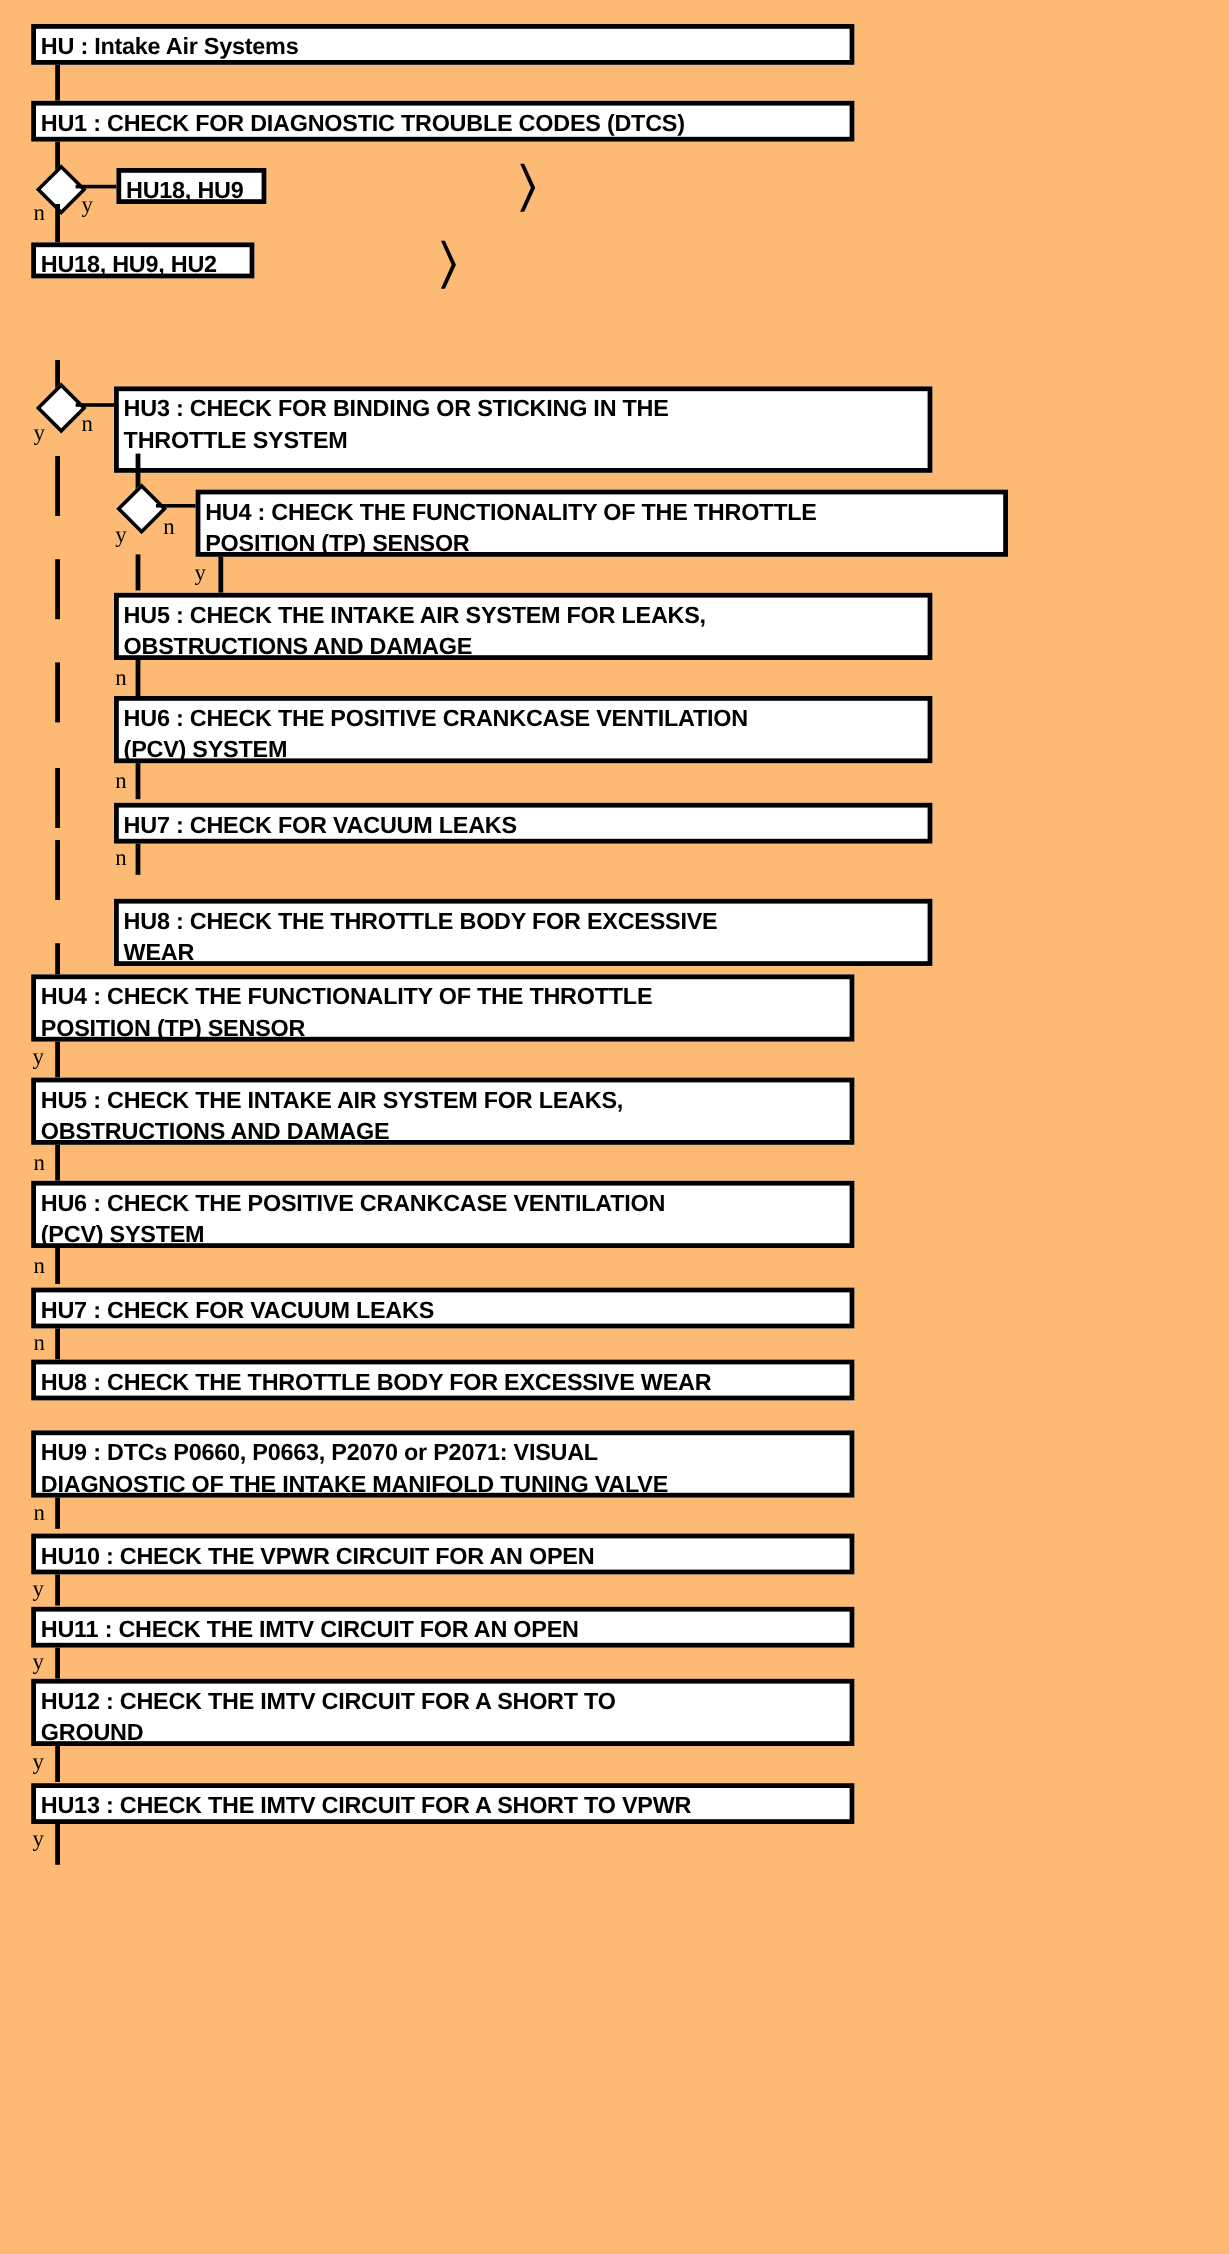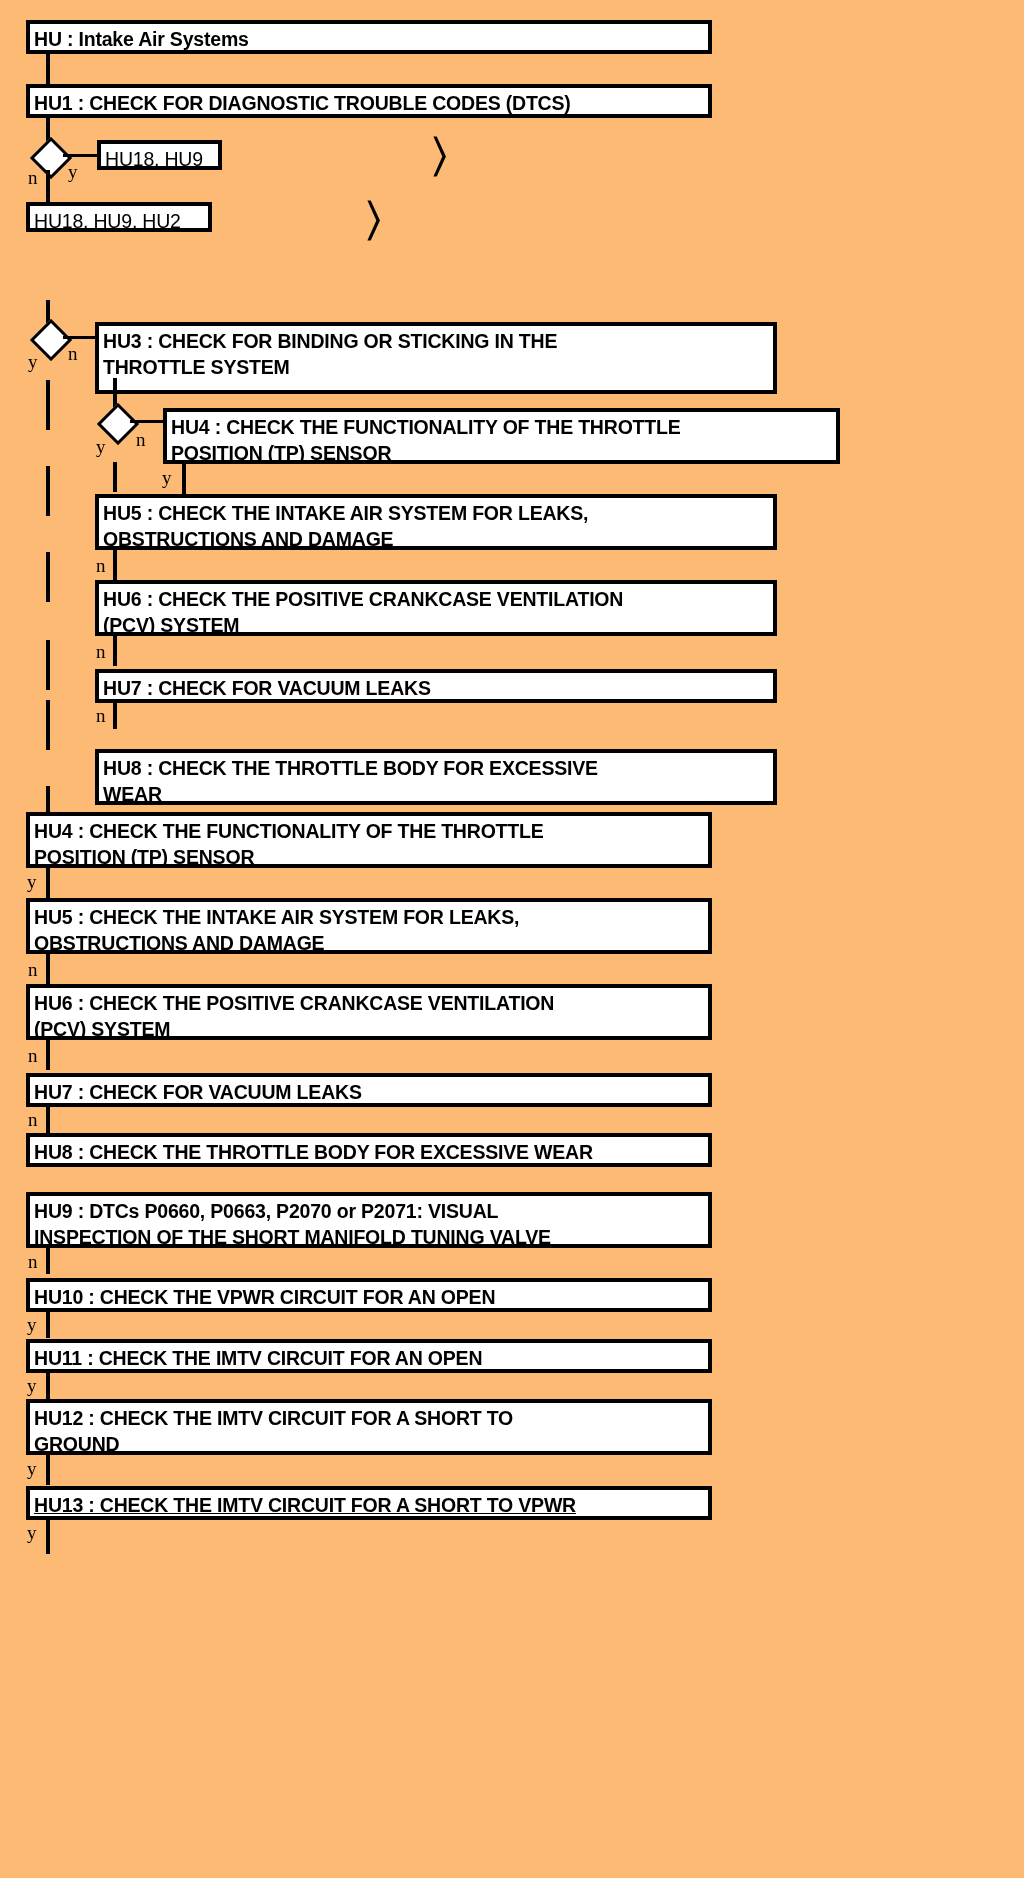--- a/index.html
+++ b/index.html
@@ -30,21 +30,21 @@
     text-align:left;
   }
   .node.one-line{ }
   
   .tag{
     position:absolute;
     box-sizing:border-box;
     border:4px solid #000;
     background:#fff;
     color:#000;
-    font-weight:normal;
+    font-weight:bold;
     font-size:19.5px;
     line-height:26px;
     letter-spacing:-0.2px;
     padding:2px 3px 2px 4px;
     white-space:nowrap;
   }
   
   .vline{
     position:absolute;
     background:#000;
@@ -202,39 +202,39 @@
   <div class="blabel" style="left:28px; top:1046px;">n</div>
 
   <div class="node one-line" style="left:26px; top:1073px; width:686px; height:34px;">HU7 : CHECK FOR VACUUM LEAKS</div>
 
   <div class="vline" style="left:46px; top:1107px; height:26px;"></div>
   <div class="blabel" style="left:28px; top:1110px;">n</div>
 
   <div class="node one-line" style="left:26px; top:1133px; width:686px; height:34px;">HU8 : CHECK THE THROTTLE BODY FOR EXCESSIVE WEAR</div>
 
   <div class="node" style="left:26px; top:1192px; width:686px; height:56px;">HU9 : DTCs P0660, P0663, P2070 or P2071: VISUAL
-INSPECTION OF THE SHORT MANIFOLD TUNING VALVE</div>
+DIAGNOSTIC OF THE INTAKE MANIFOLD TUNING VALVE</div>
 
   <div class="vline" style="left:46px; top:1248px; height:26px;"></div>
   <div class="blabel" style="left:28px; top:1252px;">n</div>
 
   <div class="node one-line" style="left:26px; top:1278px; width:686px; height:34px;">HU10 : CHECK THE VPWR CIRCUIT FOR AN OPEN</div>
 
   <div class="vline" style="left:46px; top:1312px; height:26px;"></div>
   <div class="blabel" style="left:27px; top:1315px;">y</div>
 
   <div class="node one-line" style="left:26px; top:1339px; width:686px; height:34px;">HU11 : CHECK THE IMTV CIRCUIT FOR AN OPEN</div>
 
   <div class="vline" style="left:46px; top:1373px; height:26px;"></div>
   <div class="blabel" style="left:27px; top:1376px;">y</div>
 
   <div class="node" style="left:26px; top:1399px; width:686px; height:56px;">HU12 : CHECK THE IMTV CIRCUIT FOR A SHORT TO
 GROUND</div>
 
   <div class="vline" style="left:46px; top:1455px; height:30px;"></div>
   <div class="blabel" style="left:27px; top:1459px;">y</div>
 
-  <div class="node one-line" style="left:26px; top:1486px; width:686px; height:34px;text-decoration:underline;">HU13 : CHECK THE IMTV CIRCUIT FOR A SHORT TO VPWR</div>
+  <div class="node one-line" style="left:26px; top:1486px; width:686px; height:34px;">HU13 : CHECK THE IMTV CIRCUIT FOR A SHORT TO VPWR</div>
 
   <div class="vline" style="left:46px; top:1520px; height:34px;"></div>
   <div class="blabel" style="left:27px; top:1523px;">y</div>
 
 </div>
 
 </body></html>

